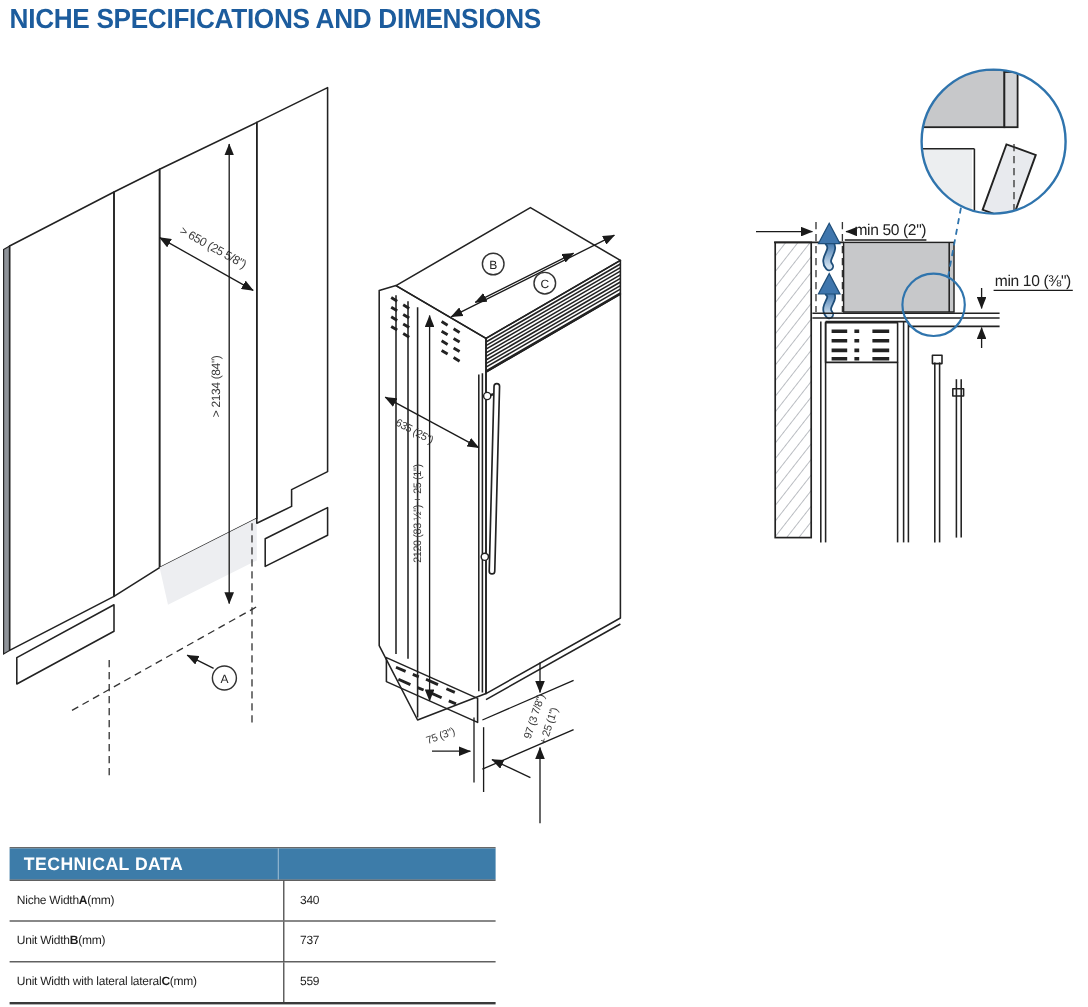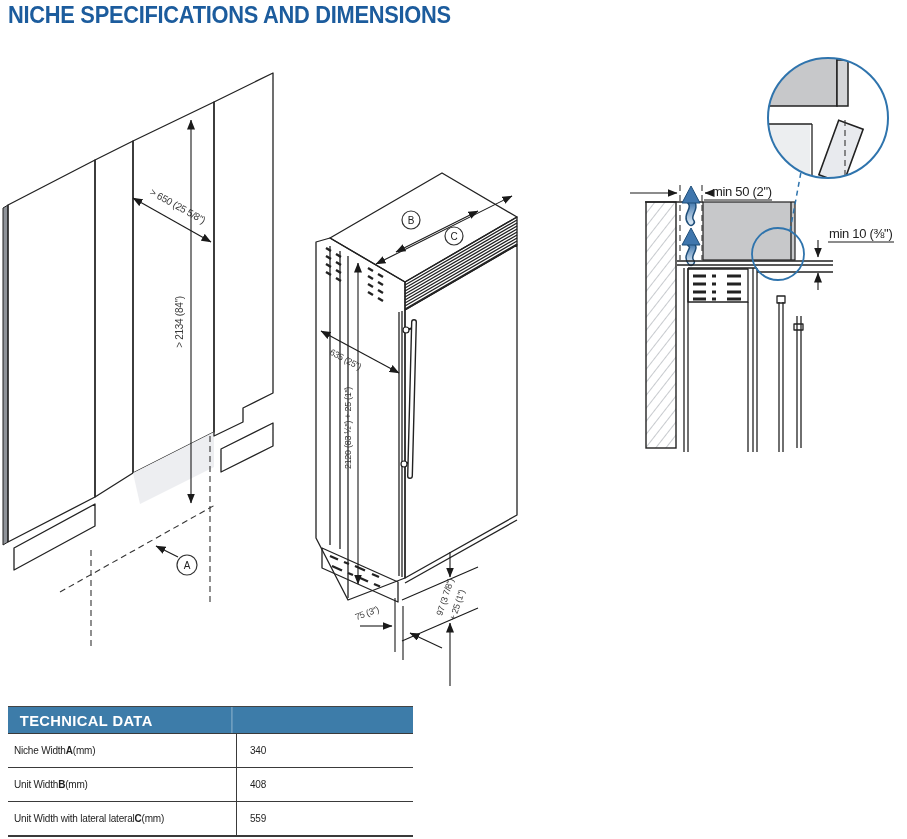--- a/index.html
+++ b/index.html
@@ -249,21 +249,21 @@
           <span> (mm)</span>
         </div>
       <div class="c2">340</div>
     </div>
     <div class="t-row">
       <div class="c1">
           <span>Unit Width </span>
           <span class="bold">B</span>
           <span> (mm)</span>
         </div>
-      <div class="c2">408</div>
+      <div class="c2">737</div>
     </div>
     <div class="t-row">
       <div class="c1">
           <span>Unit Width with lateral lateral </span>
           <span class="bold">C</span>
           <span> (mm)</span>
         </div>
       <div class="c2">559</div>
     </div>
   </div>

